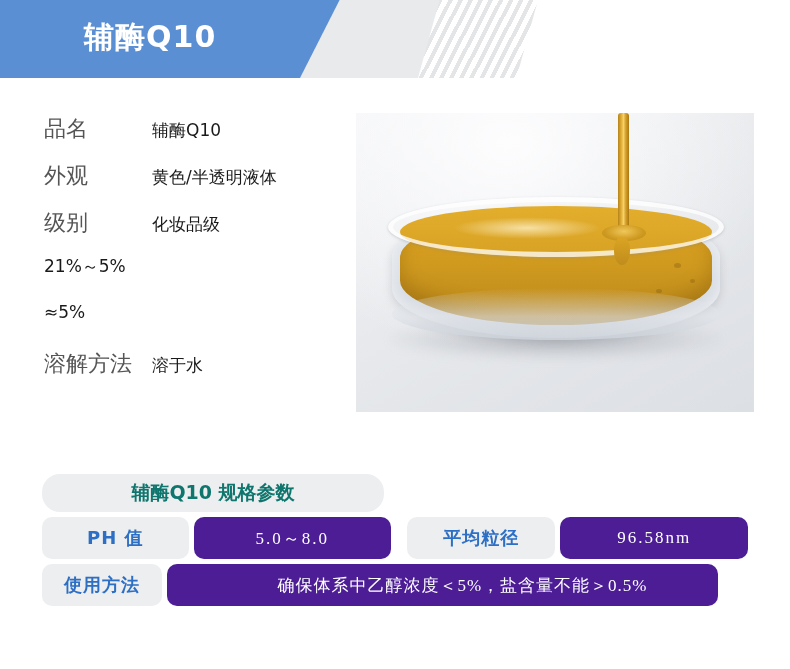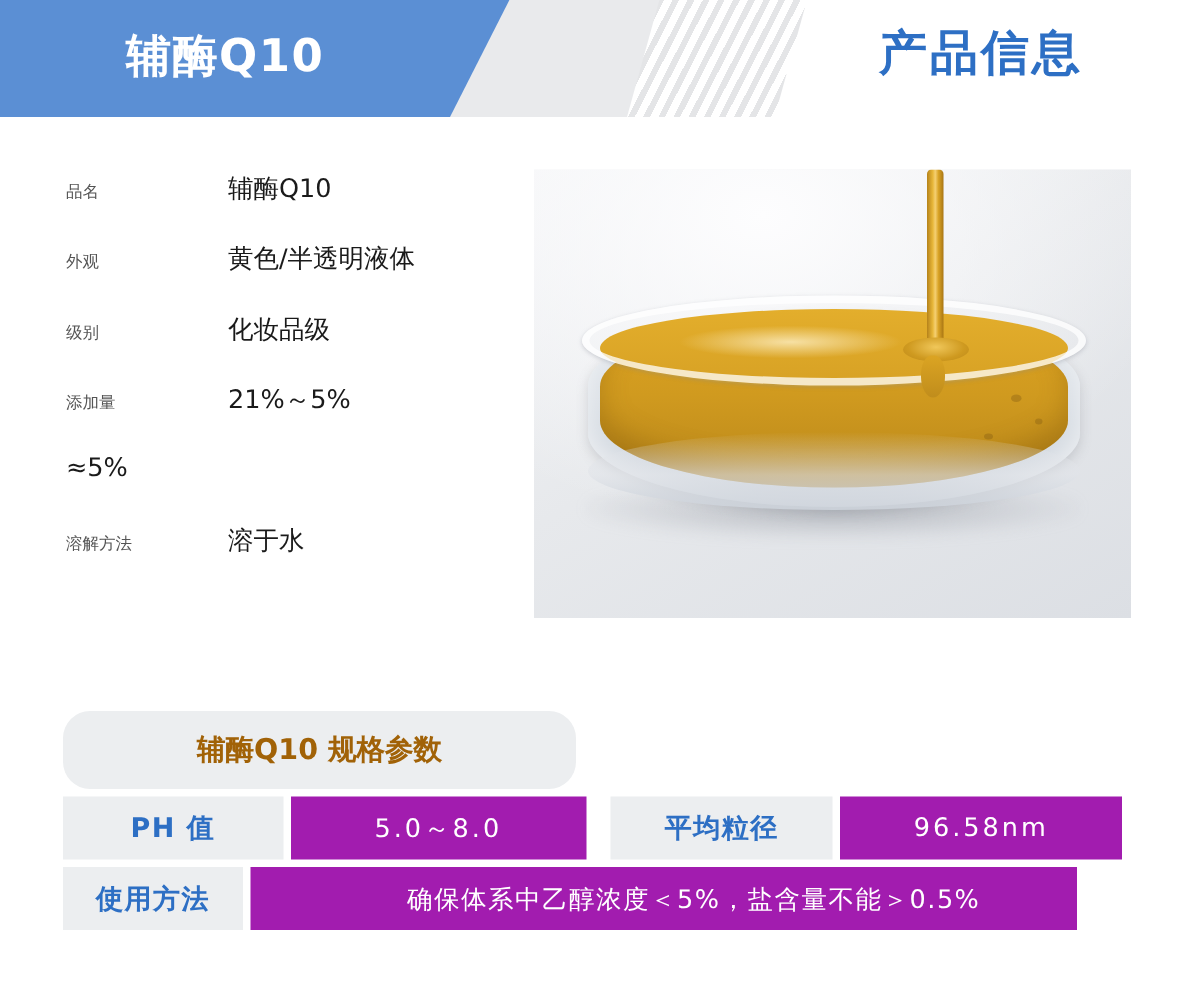--- a/index.html
+++ b/index.html
@@ -97,21 +97,21 @@
     width: 300px;
   }
   .spec-row {
     display: flex;
     align-items: baseline;
     height: 47px;
   }
   .spec-label {
     width: 108px;
     color: #555555;
-    font-size: 11px;
+    font-size: 22px;
     font-family: "DejaVu Sans", "Liberation Sans", sans-serif;
   }
   .spec-value {
     color: #1a1a1a;
     font-size: 17px;
     font-family: "DejaVu Sans", "Liberation Sans", sans-serif;
   }
 
   
   .photo {
@@ -234,93 +234,93 @@
 
   
   .table-wrap {
     position: absolute;
     left: 42px;
     top: 474px;
     width: 706px;
   }
   .table-title {
     width: 342px;
-    height: 52px;
+    height: 38px;
     background: #eceef0;
     display: flex;
     align-items: center;
     justify-content: center;
-    color: #a16207;
+    color: #0f766e;
     font-size: 19px;
     font-weight: bold;
     font-family: "DejaVu Sans", "Liberation Sans", sans-serif;
     border-radius: 18px;
   }
   .table-row {
     display: flex;
     margin-top: 5px;
   }
   .cell {
     height: 42px;
     display: flex;
     align-items: center;
     justify-content: center;
     font-family: "DejaVu Sans", "Liberation Sans", sans-serif;
     box-sizing: border-box;
+    border-radius: 10px;
   }
   .cell-head {
     background: #eceef0;
     color: #2d6fc4;
     font-size: 18px;
     font-weight: bold;
     letter-spacing: 1px;
   }
   .cell-val {
-    background: #a21caf;
+    background: #4c1d95;
     color: #ffffff;
     font-size: 17px;
     letter-spacing: 2px;
+    font-family: Liberation Serif, serif;
   }
   .c-ph-label { width: 150px; }
   .c-ph-value { width: 202px; margin-left: 5px; }
   .c-size-label { width: 152px; margin-left: 16px; }
   .c-size-value { width: 192px; margin-left: 5px; }
   .c-method-label { width: 120px; }
   .c-method-value { width: 551px; margin-left: 5px; font-size: 17px; letter-spacing: 1px; padding-left: 40px; }
 </style>
 </head>
 <body>
 
 <div class="page">
 
   <div class="header">
     <div class="header-blue"></div>
     <div class="header-gray"></div>
     <div class="header-stripes"></div>
     <div class="header-title-left">辅酶Q10</div>
-    <div class="header-title-right">产品信息</div>
   </div>
 
   <div class="content">
 
     <div class="spec-list">
       <div class="spec-row">
         <div class="spec-label">品名</div>
         <div class="spec-value">辅酶Q10</div>
       </div>
       <div class="spec-row">
         <div class="spec-label">外观</div>
         <div class="spec-value">黄色/半透明液体</div>
       </div>
       <div class="spec-row">
         <div class="spec-label">级别</div>
         <div class="spec-value">化妆品级</div>
       </div>
       <div class="spec-row">
-        <div class="spec-label">添加量</div>
         <div class="spec-value">21%～5%</div>
       </div>
       <div class="spec-row">
         <div class="spec-value">≈5%</div>
       </div>
       <div class="spec-row">
         <div class="spec-label">溶解方法</div>
         <div class="spec-value">溶于水</div>
       </div>
     </div>

